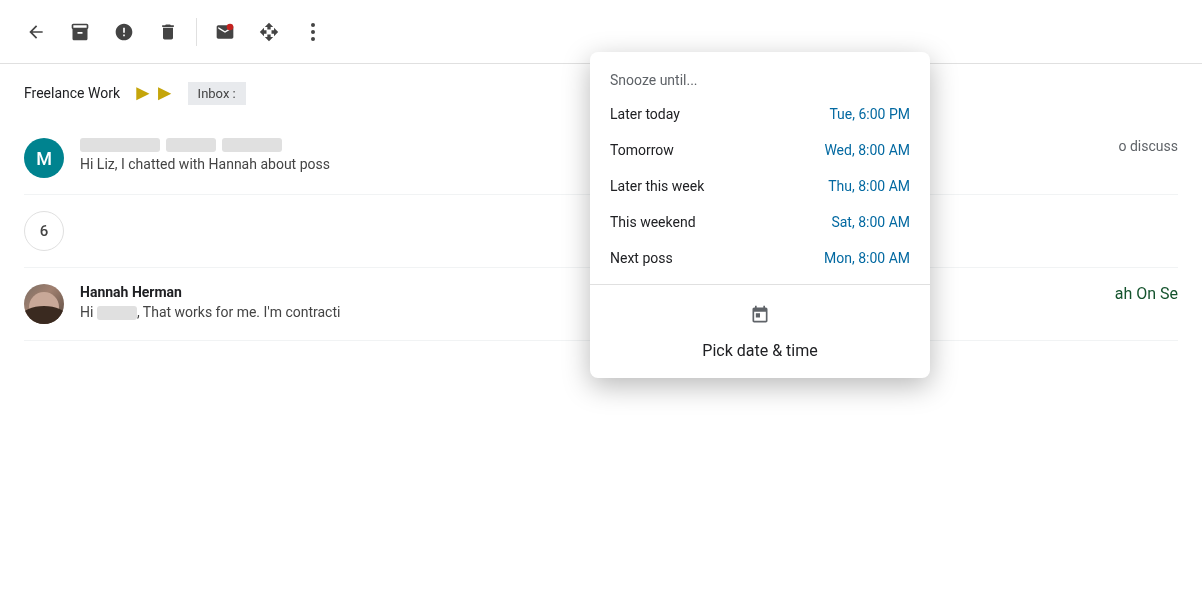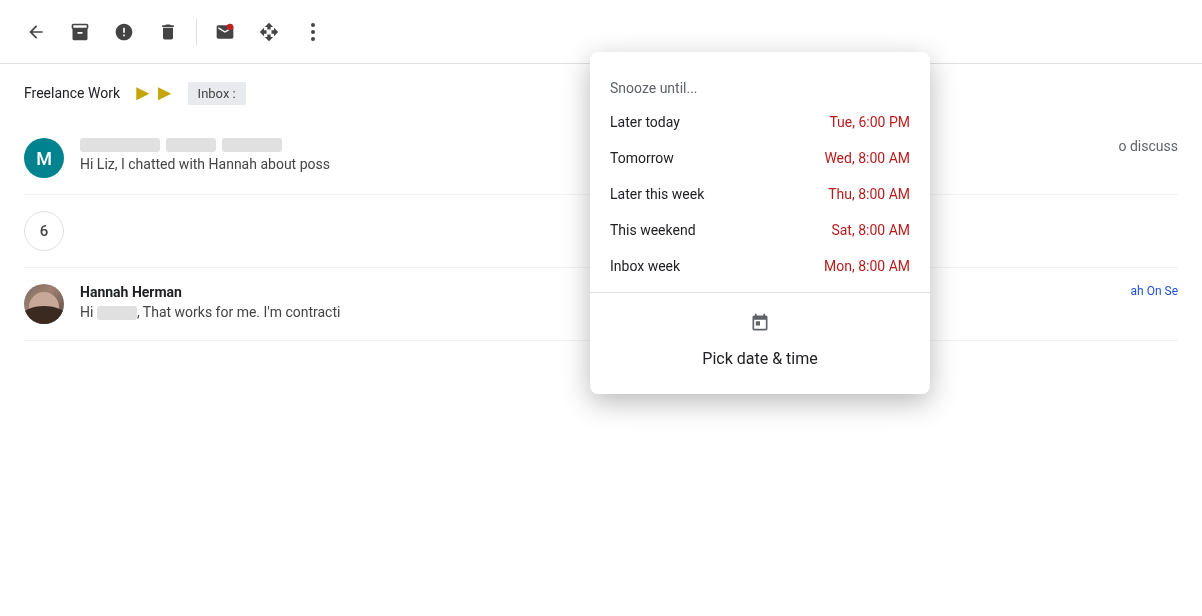--- a/index.html
+++ b/index.html
@@ -145,21 +145,21 @@
     
     .snooze-dropdown {
       position: absolute;
       top: 52px;
       left: 590px;
       width: 340px;
       background: #fff;
       border-radius: 8px;
       box-shadow: 0 8px 28px rgba(0,0,0,0.28);
       z-index: 100;
-      padding: 16px 0;
+      padding: 8px 0;
     }
 
     .snooze-title {
       font-size: 14px;
       color: #5f6368;
       padding: 12px 20px 8px 20px;
       font-weight: 400;
     }
 
     .snooze-item {
@@ -170,21 +170,21 @@
       cursor: pointer;
       font-size: 14px;
     }
 
     .snooze-label {
       color: #202124;
       font-size: 14px;
     }
 
     .snooze-time {
-      color: #b91c1c;
+      color: #0369a1;
       font-size: 14px;
       text-align: center;
     }
 
     .snooze-divider {
       height: 1px;
       background: #e0e0e0;
       margin: 8px 0;
     }
 
@@ -328,21 +328,21 @@
       <div class="email-body">
       </div>
     </div>
 
     <div class="email-item">
       <div class="hannah-photo"></div>
       <div class="email-body">
         <div class="email-sender">Hannah Herman</div>
         <div class="email-preview">Hi <span class="blurred-text" style="width:40px;">&nbsp;&nbsp;&nbsp;&nbsp;</span>, That works for me. I'm contracti</div>
       </div>
-      <div style="color:#1d4ed8; font-size:12px; white-space:nowrap; margin-left:auto;">ah On Se</div>
+      <div style="color:#14532d; font-size:16px; white-space:nowrap; margin-left:auto;">ah On Se</div>
     </div>
   </div>
 
   <div class="snooze-dropdown">
     <div class="snooze-title">Snooze until...</div>
 
     <div class="snooze-item">
       <span class="snooze-label">Later today</span>
       <span class="snooze-time">Tue, 6:00 PM</span>
     </div>
@@ -356,21 +356,21 @@
       <span class="snooze-label">Later this week</span>
       <span class="snooze-time">Thu, 8:00 AM</span>
     </div>
 
     <div class="snooze-item">
       <span class="snooze-label">This weekend</span>
       <span class="snooze-time">Sat, 8:00 AM</span>
     </div>
 
     <div class="snooze-item">
-      <span class="snooze-label">Inbox week</span>
+      <span class="snooze-label">Next poss</span>
       <span class="snooze-time">Mon, 8:00 AM</span>
     </div>
 
     <div class="snooze-divider"></div>
 
     <div class="snooze-pick-item">
       <div class="pick-icon">
         <svg width="20" height="20" viewBox="0 0 24 24" fill="#5f6368">
           <path d="M19 3h-1V1h-2v2H8V1H6v2H5c-1.1 0-2 .9-2 2v14c0 1.1.9 2 2 2h14c1.1 0 2-.9 2-2V5c0-1.1-.9-2-2-2zm0 16H5V8h14v11zM7 10h5v5H7z"></path>
         </svg>

